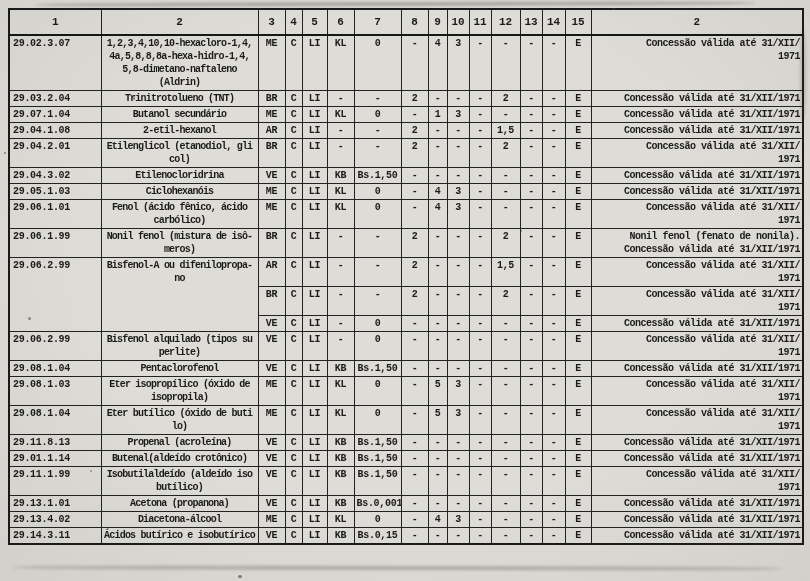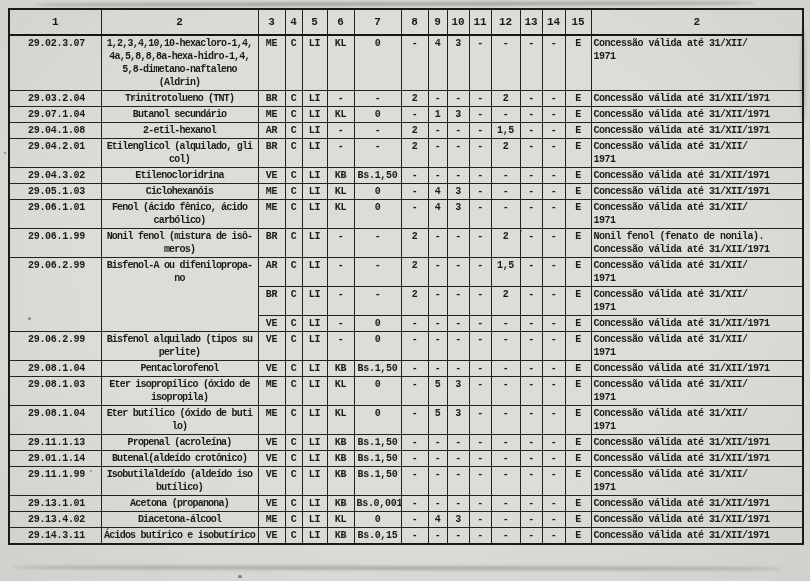--- a/index.html
+++ b/index.html
@@ -26,24 +26,24 @@
     font-size:11px;line-height:13px;height:22px;
     text-align:center;vertical-align:middle;
     border-bottom:2.4px solid #161616;
     background:transparent;
   }
   td{
     font-size:10px;line-height:13px;
     padding:1px 2px;vertical-align:top;
     white-space:pre-line;letter-spacing:-0.3px;
   }
-  td.cell-code{text-align:left;padding-left:18px;}
+  td.cell-code{text-align:left;padding-left:3px;}
   td.cell-name{text-align:center;letter-spacing:-0.8px;}
   td.cell-center{text-align:center;}
-  td.cell-note{text-align:left;letter-spacing:-0.5px;}
+  td.cell-note{text-align:right;letter-spacing:-0.5px;}
   .smudge{position:absolute;background:#2e2c2a;border-radius:45%;filter:blur(1.4px);}
   .speck{position:absolute;background:#3a3834;border-radius:50%;}
 </style>
 </head>
 <body>
 
 <div class="page">
 
   <table class="doc">
     <colgroup>
@@ -156,21 +156,21 @@
           <td class="cell-center">-</td>
           <td class="cell-center">-</td>
           <td class="cell-center">1,5</td>
           <td class="cell-center">-</td>
           <td class="cell-center">-</td>
           <td class="cell-center">E</td>
           <td class="cell-note">Concessão válida até 31/XII/1971</td>
         </tr>
         <tr>
           <td class="cell-code">29.04.2.01</td>
-          <td class="cell-name">Etilenglicol (alquilado, gli
+          <td class="cell-name">Etilenglicol (etanodiol, gli
 col)</td>
           <td class="cell-center">BR</td>
           <td class="cell-center">C</td>
           <td class="cell-center">LI</td>
           <td class="cell-center">-</td>
           <td class="cell-center">-</td>
           <td class="cell-center">2</td>
           <td class="cell-center">-</td>
           <td class="cell-center">-</td>
           <td class="cell-center">-</td>
@@ -382,21 +382,21 @@
           <td class="cell-center">3</td>
           <td class="cell-center">-</td>
           <td class="cell-center">-</td>
           <td class="cell-center">-</td>
           <td class="cell-center">-</td>
           <td class="cell-center">E</td>
           <td class="cell-note">Concessão válida até 31/XII/
 1971</td>
         </tr>
         <tr>
-          <td class="cell-code">29.11.1.13</td>
+          <td class="cell-code">29.11.8.13</td>
           <td class="cell-name">Propenal (acroleína)</td>
           <td class="cell-center">VE</td>
           <td class="cell-center">C</td>
           <td class="cell-center">LI</td>
           <td class="cell-center">KB</td>
           <td class="cell-center">Bs.1,50</td>
           <td class="cell-center">-</td>
           <td class="cell-center">-</td>
           <td class="cell-center">-</td>
           <td class="cell-center">-</td>

